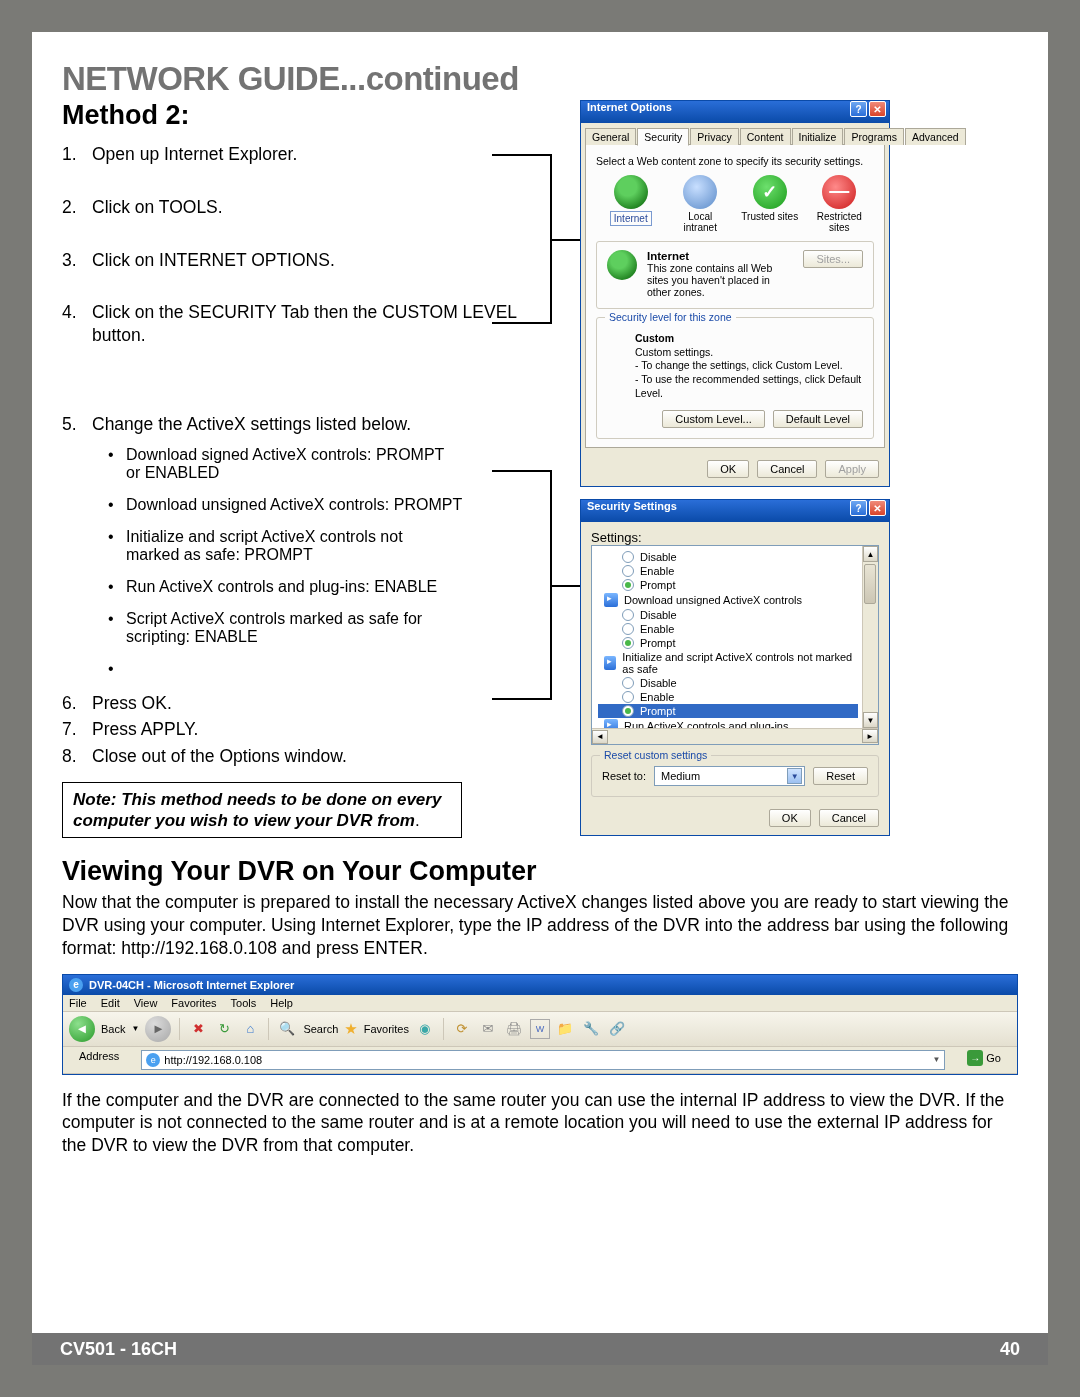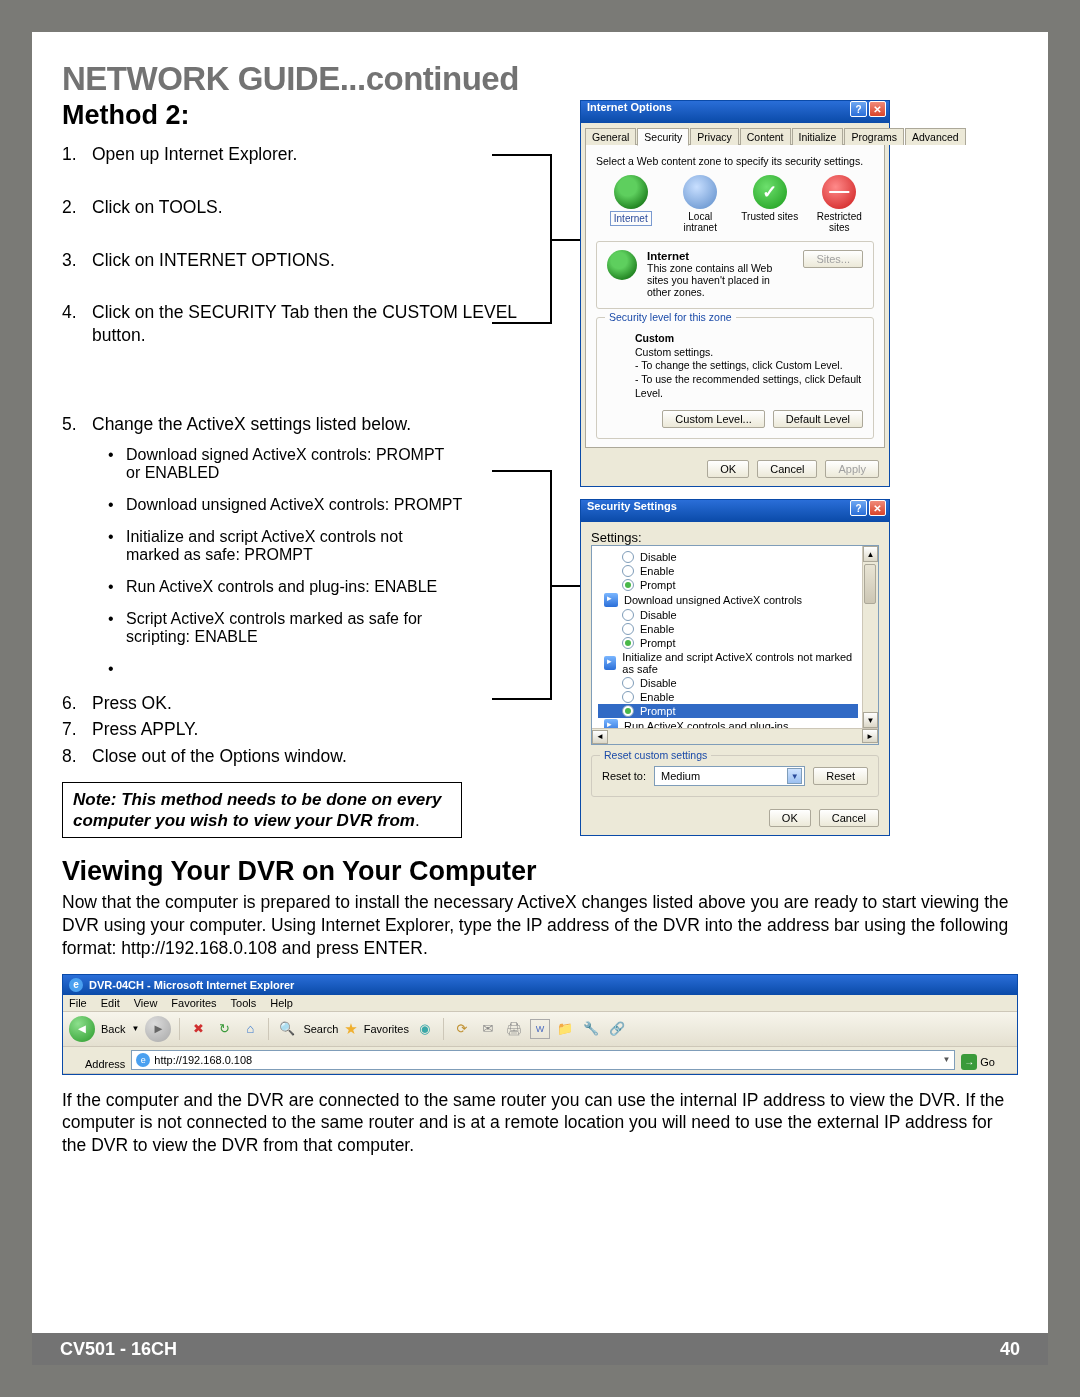--- a/index.html
+++ b/index.html
@@ -282,21 +282,21 @@
   .ie-title .ie-e { width:14px;height:14px;background:#4aa0f0;border-radius:50%;display:inline-flex;align-items:center;justify-content:center;color:#fff;font-size:10px;font-weight:bold;}
   .ie-menu { background:#ece9d8; padding:2px 6px; border-bottom:1px solid #cdc7b8; display:flex; gap:14px; font-size:11px;text-align:center;}
   .ie-tool { background:linear-gradient(#f7f5ec,#e4e0d0); padding:4px 6px; border-bottom:1px solid #cdc7b8; display:flex; align-items:center; gap:6px;}
   .tb { width:26px;height:26px;border-radius:50%; display:flex;align-items:center;justify-content:center; font-size:13px;}
   .tb.back{background:radial-gradient(circle at 35% 30%,#8de08d,#2a9a2a);color:#fff;}
   .tb.fwd{background:radial-gradient(circle at 35% 30%,#dcdcdc,#a8a8a8);color:#666;}
   .tb-sm{width:20px;height:20px;display:flex;align-items:center;justify-content:center;font-size:13px;}
   .sep{width:1px;height:22px;background:#cdc7b8;margin:0 2px;}
   .tlabel{font-size:11px;}
   .star{color:#f0b030;font-size:15px;}
-  .ie-addr { background:#ece9d8; padding:3px 22px; display:flex; align-items:flex-end; gap:6px; border-bottom:1px solid #cdc7b8;}
+  .ie-addr { background:#ece9d8; padding:3px 16px; display:flex; align-items:flex-start; gap:22px; border-bottom:1px solid #cdc7b8;}
   .addr-input { flex:1; background:#fff; border:1px solid #7f9db9; height:20px; display:flex; align-items:center; padding:0 4px; gap:4px;}
   .addr-input .ie-e{width:14px;height:14px;font-size:9px;}
   .go-btn{display:flex;align-items:center;gap:3px;}
   .go-arrow{width:16px;height:16px;background:#3a9a3a;border-radius:3px;color:#fff;display:flex;align-items:center;justify-content:center;font-size:10px;}
 </style>
 </head>
 <body>
 
 <div class="page">
 

